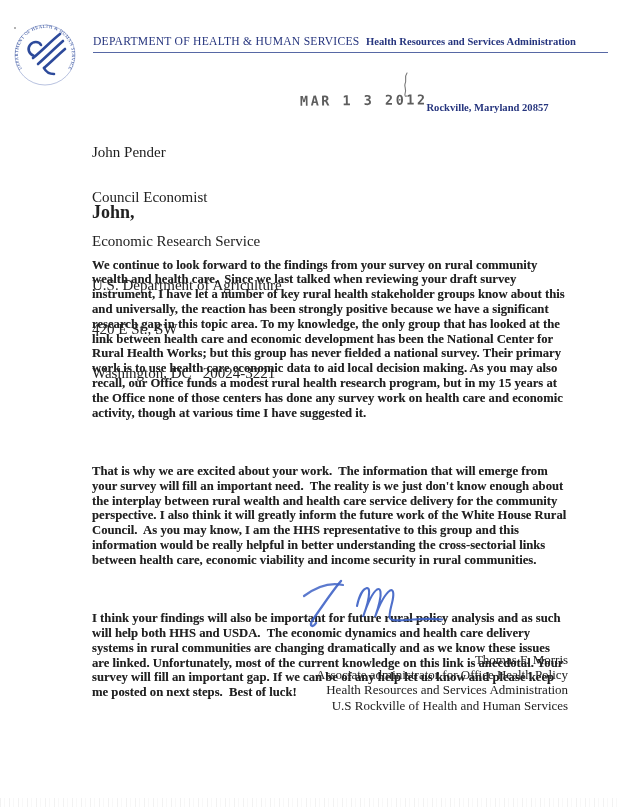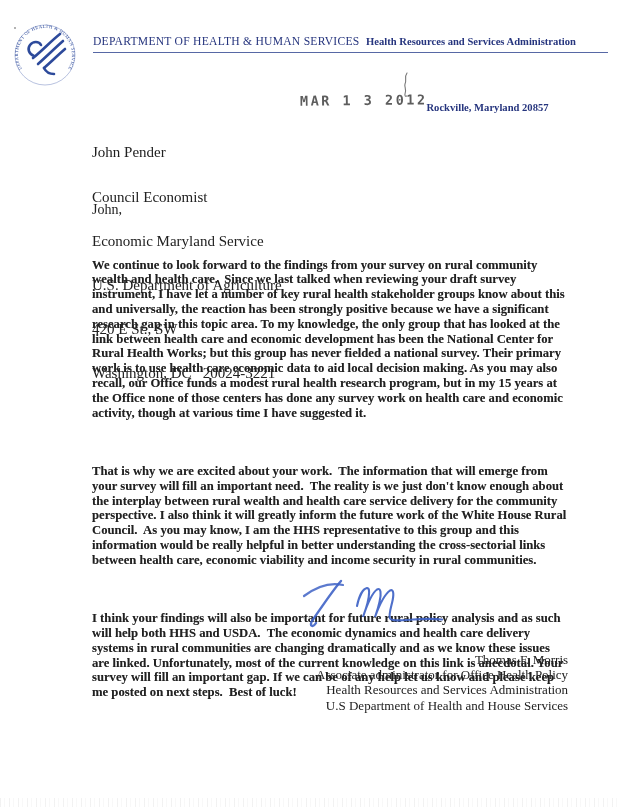--- a/index.html
+++ b/index.html
@@ -89,21 +89,22 @@
     left: 92px;
     top: 116px;
     font-size: 15px;
     line-height: 14.7px;
     white-space: pre-wrap;
   }
   .salutation {
     position: absolute;
     left: 92px;
     top: 202px;
-    font-size: 14px;
+    font-size: 18px;
+    font-weight: bold;
   }
   .letter-body {
     position: absolute;
     left: 92px;
     top: 228px;
     width: 478px;
     font-size: 12.7px;
     line-height: 14.8px;
     white-space: pre-wrap;
     text-shadow: 0 0 0.4px rgba(30,30,30,0.35);
@@ -180,21 +181,21 @@
 
   <div class="date-stamp">MAR 1 3 2012</div>
 
   <svg class="ink-mark" viewBox="0 0 12 26">
     <path d="M7 1 C4 5 7 8 5 12 C4 15 7 18 5 22 C4.6 23.5 5.5 25 6.5 24" fill="none" stroke="#555" stroke-width="1.1" stroke-linecap="round" opacity="0.8"></path>
   </svg>
 
   <div class="recipient">
     <div>John Pender</div>
     <div>Council Economist</div>
-    <div>Economic Maryland Service</div>
+    <div>Economic Research Service</div>
     <div>U.S. Department of Agriculture</div>
     <div>420 E St., SW</div>
     <div>Washington, DC&nbsp;&nbsp; 20024-3221</div>
   </div>
 
   <div class="salutation">John,</div>
 
   <div class="letter-body">
     <p>We continue to look forward to the findings from your survey on rural community wealth and health care.  Since we last talked when reviewing your draft survey instrument, I have let a number of key rural health stakeholder groups know about this and universally, the reaction has been strongly positive because we have a significant research gap in this topic area. To my knowledge, the only group that has looked at the link between health care and economic development has been the National Center for Rural Health Works; but this group has never fielded a national survey. Their primary work is to use health care economic data to aid local decision making. As you may also recall, our Office funds a modest rural health research program, but in my 15 years at the Office none of those centers has done any survey work on health care and economic activity, though at various time I have suggested it.</p>
     <p>That is why we are excited about your work.  The information that will emerge from your survey will fill an important need.  The reality is we just don't know enough about the interplay between rural wealth and health care service delivery for the community perspective. I also think it will greatly inform the future work of the White House Rural Council.  As you may know, I am the HHS representative to this group and this information would be really helpful in better understanding the cross-sectorial links between health care, economic viability and income security in rural communities.</p>
@@ -206,18 +207,18 @@
       <path d="M44 5 C36 14 24 32 15 45 C12 50 16 52 19 47" stroke-width="2.4" opacity="0.9"></path>
       <path d="M7 20 C19 11 33 6 46 9" stroke-width="2.2" opacity="0.85"></path>
       <path d="M60 30 C62 20 66 13 70 12 C73 11.5 72.5 19 70.5 27 C69 33 67 38 66 41 C70 29 75 17 80 13.5 C84 11 84.5 18 82.5 26 C81 33 79 38 78 41 C82 30 88 18 93 14.5 C97 12.5 97 19 95 27 C93.3 34 91.5 40 93 42.5 C95 45.5 104 44.5 116 43.5 C127 42.7 137 42.5 145 43.5" stroke-width="2.1" opacity="0.92"></path>
     </g>
   </svg>
 
   <div class="signer-block">
     <div>Thomas F. Morris</div>
     <div>Associate administrator for Office Health Policy</div>
     <div>Health Resources and Services Administration</div>
-    <div>U.S Department of Health and House Services</div>
+    <div>U.S Rockville of Health and Human Services</div>
   </div>
 
   <div class="scan-noise"></div>
 
 </div>
 
 </body></html>

